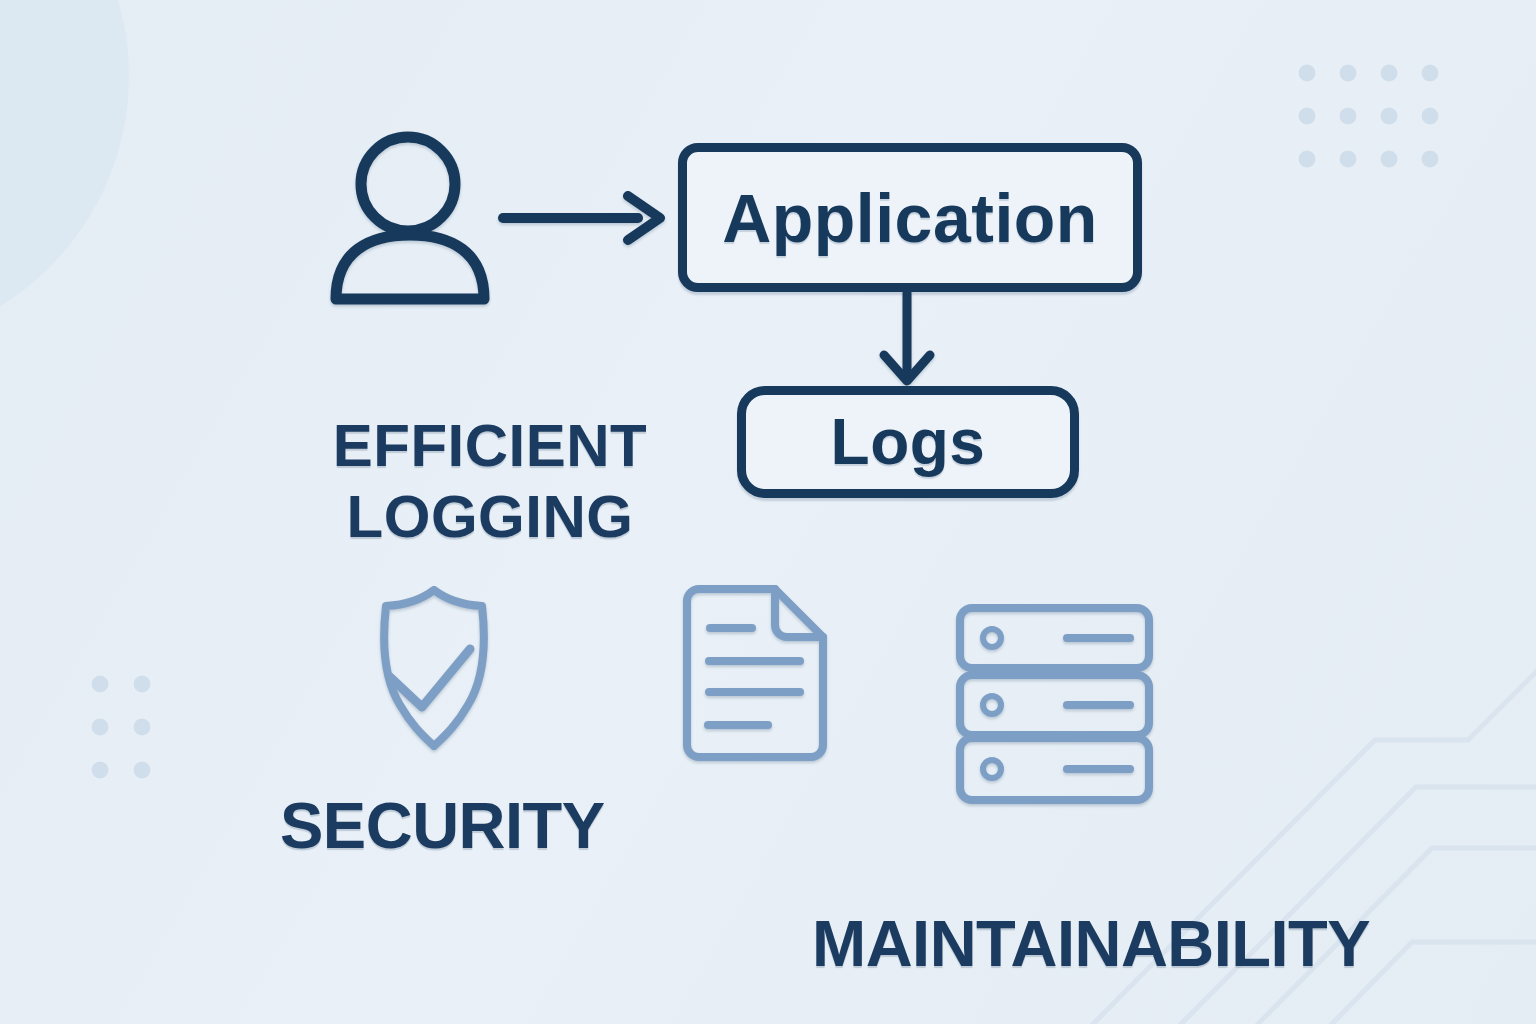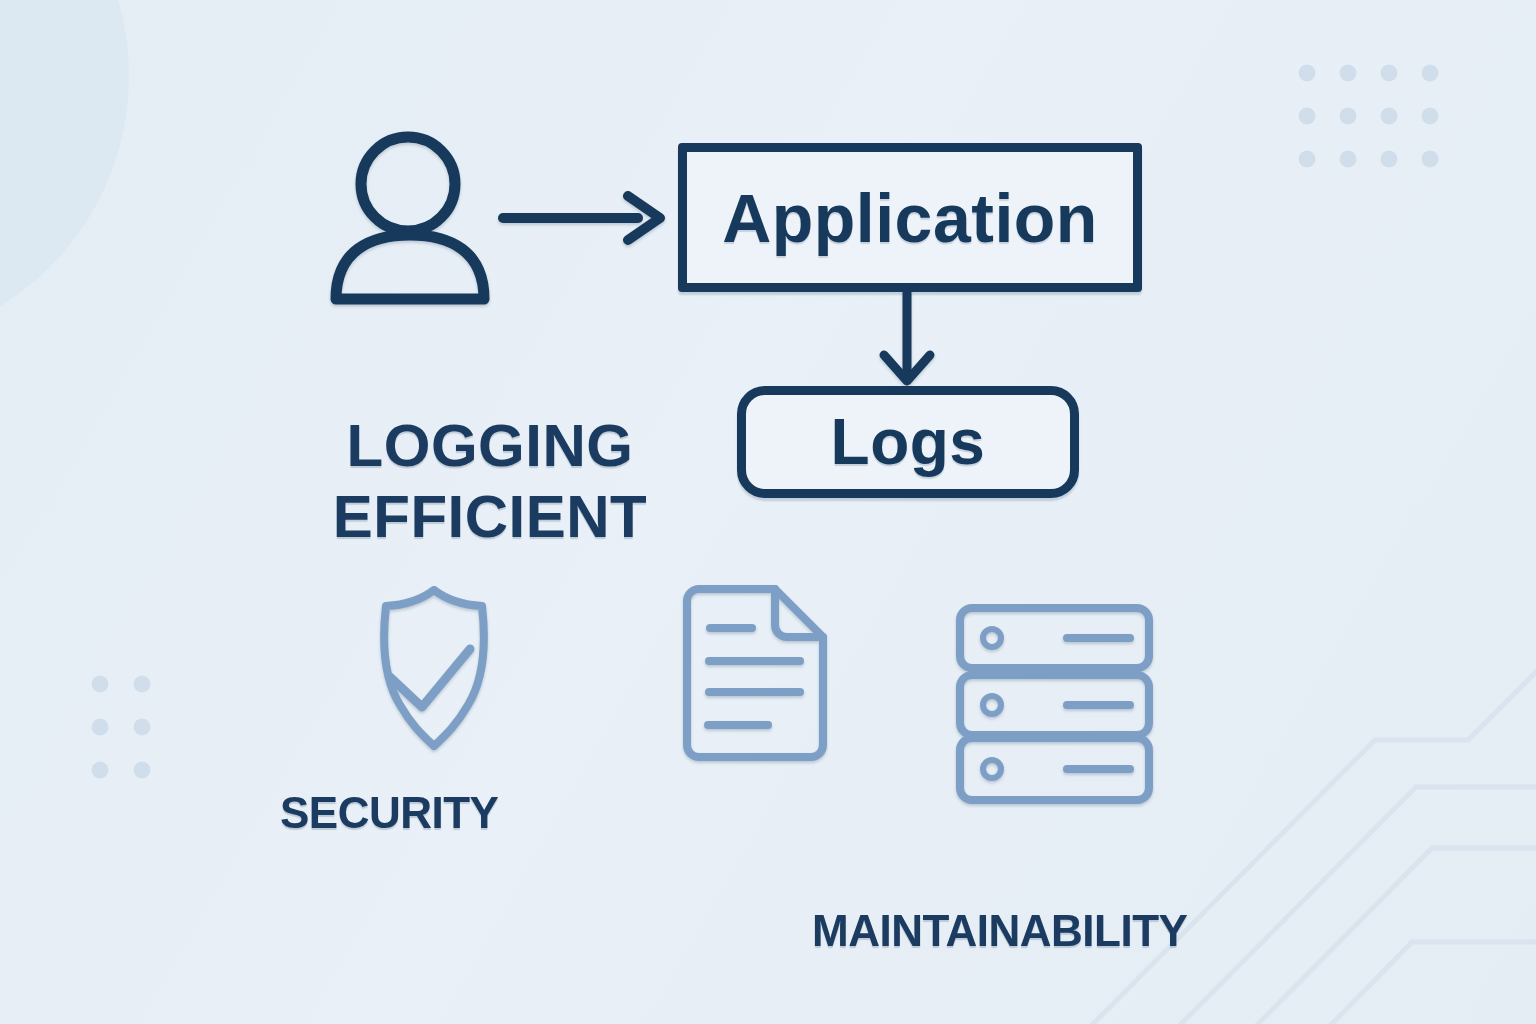--- a/index.html
+++ b/index.html
@@ -36,38 +36,38 @@
   .arrow-down{left:875px;top:291px;width:64px;height:97px;}
   .node{
     position:absolute;box-sizing:border-box;
     border:9px solid var(--c-navy,#16395c);
     background:#edf3f9;
     display:flex;align-items:center;justify-content:center;
     color:var(--c-navy,#16395c);
     box-shadow:0 3px 2px rgba(23,57,92,.18);
   }
   .node span{text-shadow:0 2px 1px rgba(23,57,92,.18);}
-  .node-app{left:678px;top:143px;width:464px;height:149px;border-radius:4px;font-size:68px;font-weight:600;letter-spacing:.5px;text-align:right;}
+  .node-app{left:678px;top:143px;width:464px;height:149px;border-radius:20px;font-size:68px;font-weight:600;letter-spacing:.5px;text-align:right;}
   .node-logs{left:737px;top:386px;width:342px;height:112px;border-radius:28px;font-size:64px;font-weight:600;letter-spacing:.5px;}
   
   .heading{
     position:absolute;left:295px;top:410px;width:390px;
     text-align:center;color:var(--c-heading,#1b3c60);
     font-size:60px;font-weight:700;line-height:71px;letter-spacing:.5px;
     text-shadow:0 2px 1px rgba(23,57,92,.2);
   }
   .heading span{display:block;}
   
   .shield{left:358px;top:583px;width:152px;height:175px;}
   .doc{left:683px;top:583px;width:144px;height:179px;}
   .server{left:956px;top:606px;width:197px;height:196px;}
   .feat-label{
     position:absolute;text-align:left;
     color:var(--c-heading,#1b3c60);
-    font-size:44px;font-weight:700;letter-spacing:-0.5px;
+    font-size:65px;font-weight:700;letter-spacing:-0.5px;
     text-shadow:0 2px 1px rgba(23,57,92,.2);
   }
   .label-security{left:280px;top:788px;width:300px;}
   .label-audit{left:618px;top:788px;width:300px;}
   .label-maintainability{left:812px;top:858px;width:500px;margin-top:48px;}
   svg{display:block;overflow:visible;}
 </style>
 </head>
 <body>
 
@@ -102,22 +102,22 @@
   <svg class="icon icon-navy arrow-down" viewBox="0 0 64 97" fill="none" stroke="currentColor" stroke-linecap="round" stroke-linejoin="round">
     <path d="M32 2 V80" stroke-width="9"></path>
     <path d="M9 64 L32 90 L55 64" stroke-width="9"></path>
   </svg>
 
   <div class="node node-logs">
     <span>Logs</span>
   </div>
 
   <div class="heading">
+    <span>EFFICIENT</span>
     <span>LOGGING</span>
-    <span>EFFICIENT</span>
   </div>
 
   <svg class="icon icon-blue shield" viewBox="0 0 152 175" fill="none" stroke="currentColor" stroke-linecap="round" stroke-linejoin="round">
     <path d="M76 7 C89 17 105 22 124 23 C128 58 126 96 110 122 C99 141 89 151 76 163 C63 151 53 141 42 122 C26 96 24 58 28 23 C47 22 63 17 76 7 Z" stroke-width="8"></path>
     <path d="M32 94 L64 124 L112 66" stroke-width="9"></path>
   </svg>
   <div class="feat-label label-security">SECURITY</div>
 
   <svg class="icon icon-blue doc" viewBox="0 0 144 179" fill="none" stroke="currentColor" stroke-linecap="round" stroke-linejoin="round">
     <path d="M16 6 H92 L140 54 V162 A12 12 0 0 1 128 174 H16 A12 12 0 0 1 4 162 V18 A12 12 0 0 1 16 6 Z" stroke-width="8"></path>

